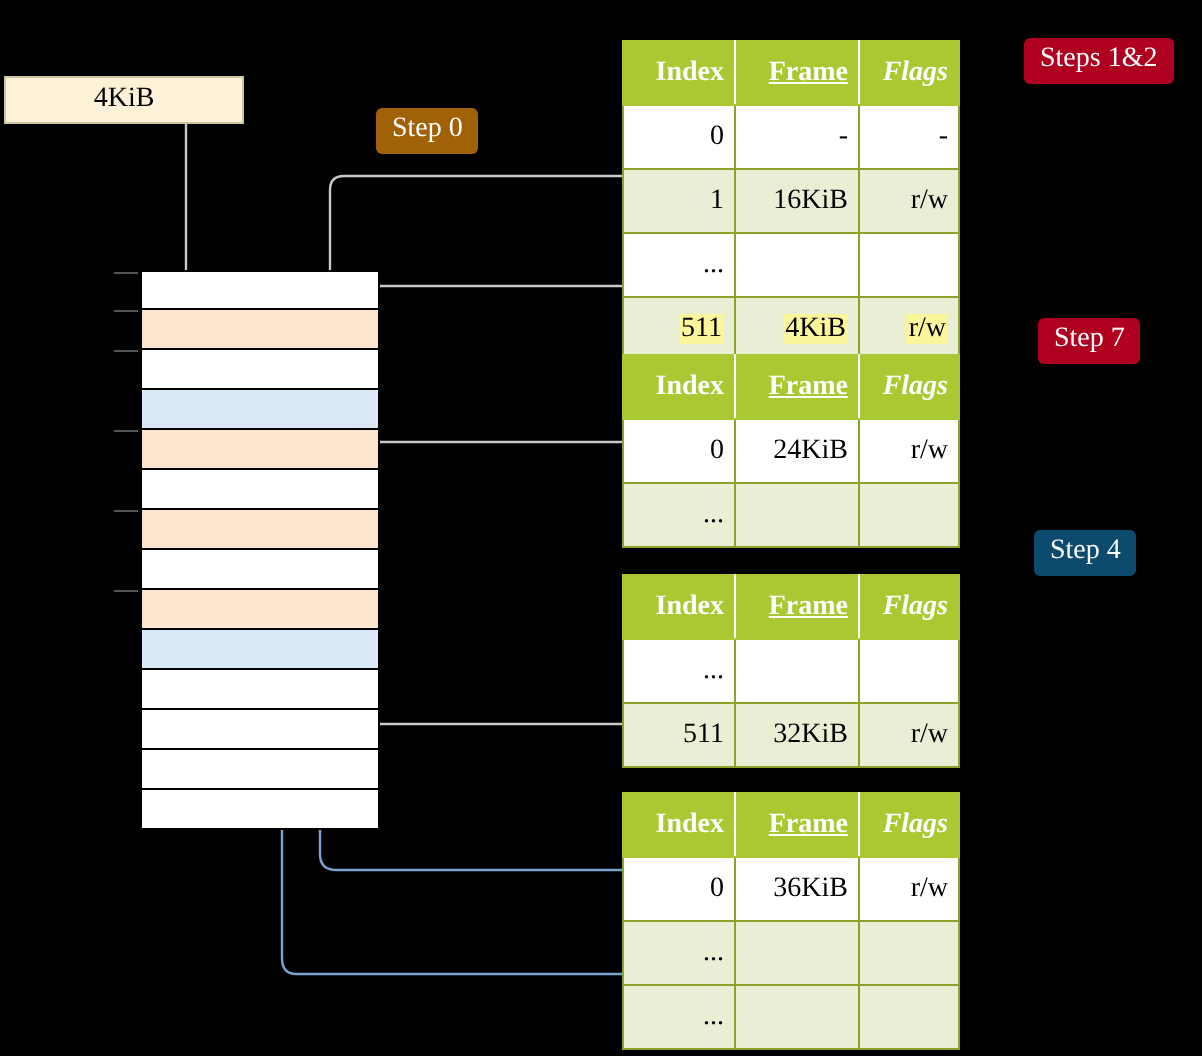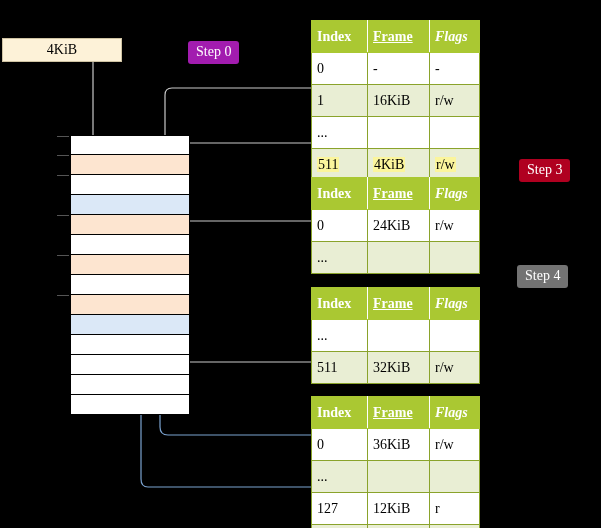--- a/index.html
+++ b/index.html
@@ -55,21 +55,21 @@
     border-collapse:collapse;
     background:#fff;
     font-size:14px;
     border:1px solid #556b1a;
   }
   .ptable td,.ptable th{
     border:1px solid #8aa32b;
     padding:1px 5px;
     height:32px;
     box-sizing:border-box;
-    text-align:left;
+    text-align:right;
     font-weight:normal;
     vertical-align:middle;
   }
   .ptable th{
     background:#aac832;
     color:#ffffff;
     font-weight:bold;
     border:1px solid #aac832;
     border-right:1px solid #ffffff;
   }
@@ -151,23 +151,24 @@
       <div class="memrow" style="top: 200px;"></div>
       <div class="memrow" style="top: 220px;"></div>
       <div class="memrow" style="top: 240px;"></div>
       <div class="memrow" style="top: 260px;"></div>
     </div>
 
   <div class="vpage" style="left: 2px; top: 38px; width: 118px; background: rgb(253, 242, 216);">
     <span>4KiB</span>
   </div>
 
-  <div class="badge" style="left: 188px; top: 41px; background: #a21caf;">Step 0</div>
-  <div class="badge" style="left: 519px; top: 159px; background: rgb(176, 0, 32);">Step 3</div>
-  <div class="badge" style="left: 517px; top: 265px; background: #737373;">Step 4</div>
+  <div class="badge" style="left: 188px; top: 54px; background: #a16207;">Step 0</div>
+  <div class="badge" style="left: 512px; top: 19px; background: rgb(176, 0, 32);">Steps 1&amp;2</div>
+  <div class="badge" style="left: 519px; top: 159px; background: rgb(176, 0, 32);">Step 7</div>
+  <div class="badge" style="left: 517px; top: 265px; background: #0c4a6e;">Step 4</div>
 
   <div id="tables-host">
       <table class="ptable" style="left: 311px; top: 20px;">
         <thead>
           <tr>
             <th class="c-idx">Index</th>
             <th class="c-frm">Frame</th>
             <th class="c-flg">Flags</th>
           </tr>
         </thead>
@@ -248,25 +249,20 @@
           <tr class="white">
             <td class="c-idx">0</td>
             <td class="c-frm">36KiB</td>
             <td class="c-flg">r/w</td>
           </tr>
           <tr class="alt">
             <td class="c-idx">...</td>
             <td class="c-frm"></td>
             <td class="c-flg"></td>
           </tr>
-          <tr class="white">
-            <td class="c-idx">127</td>
-            <td class="c-frm">12KiB</td>
-            <td class="c-flg">r</td>
-          </tr>
           <tr class="alt">
             <td class="c-idx">...</td>
             <td class="c-frm"></td>
             <td class="c-flg"></td>
           </tr>
         </tbody>
       </table>
     </div>
 
 </div>

